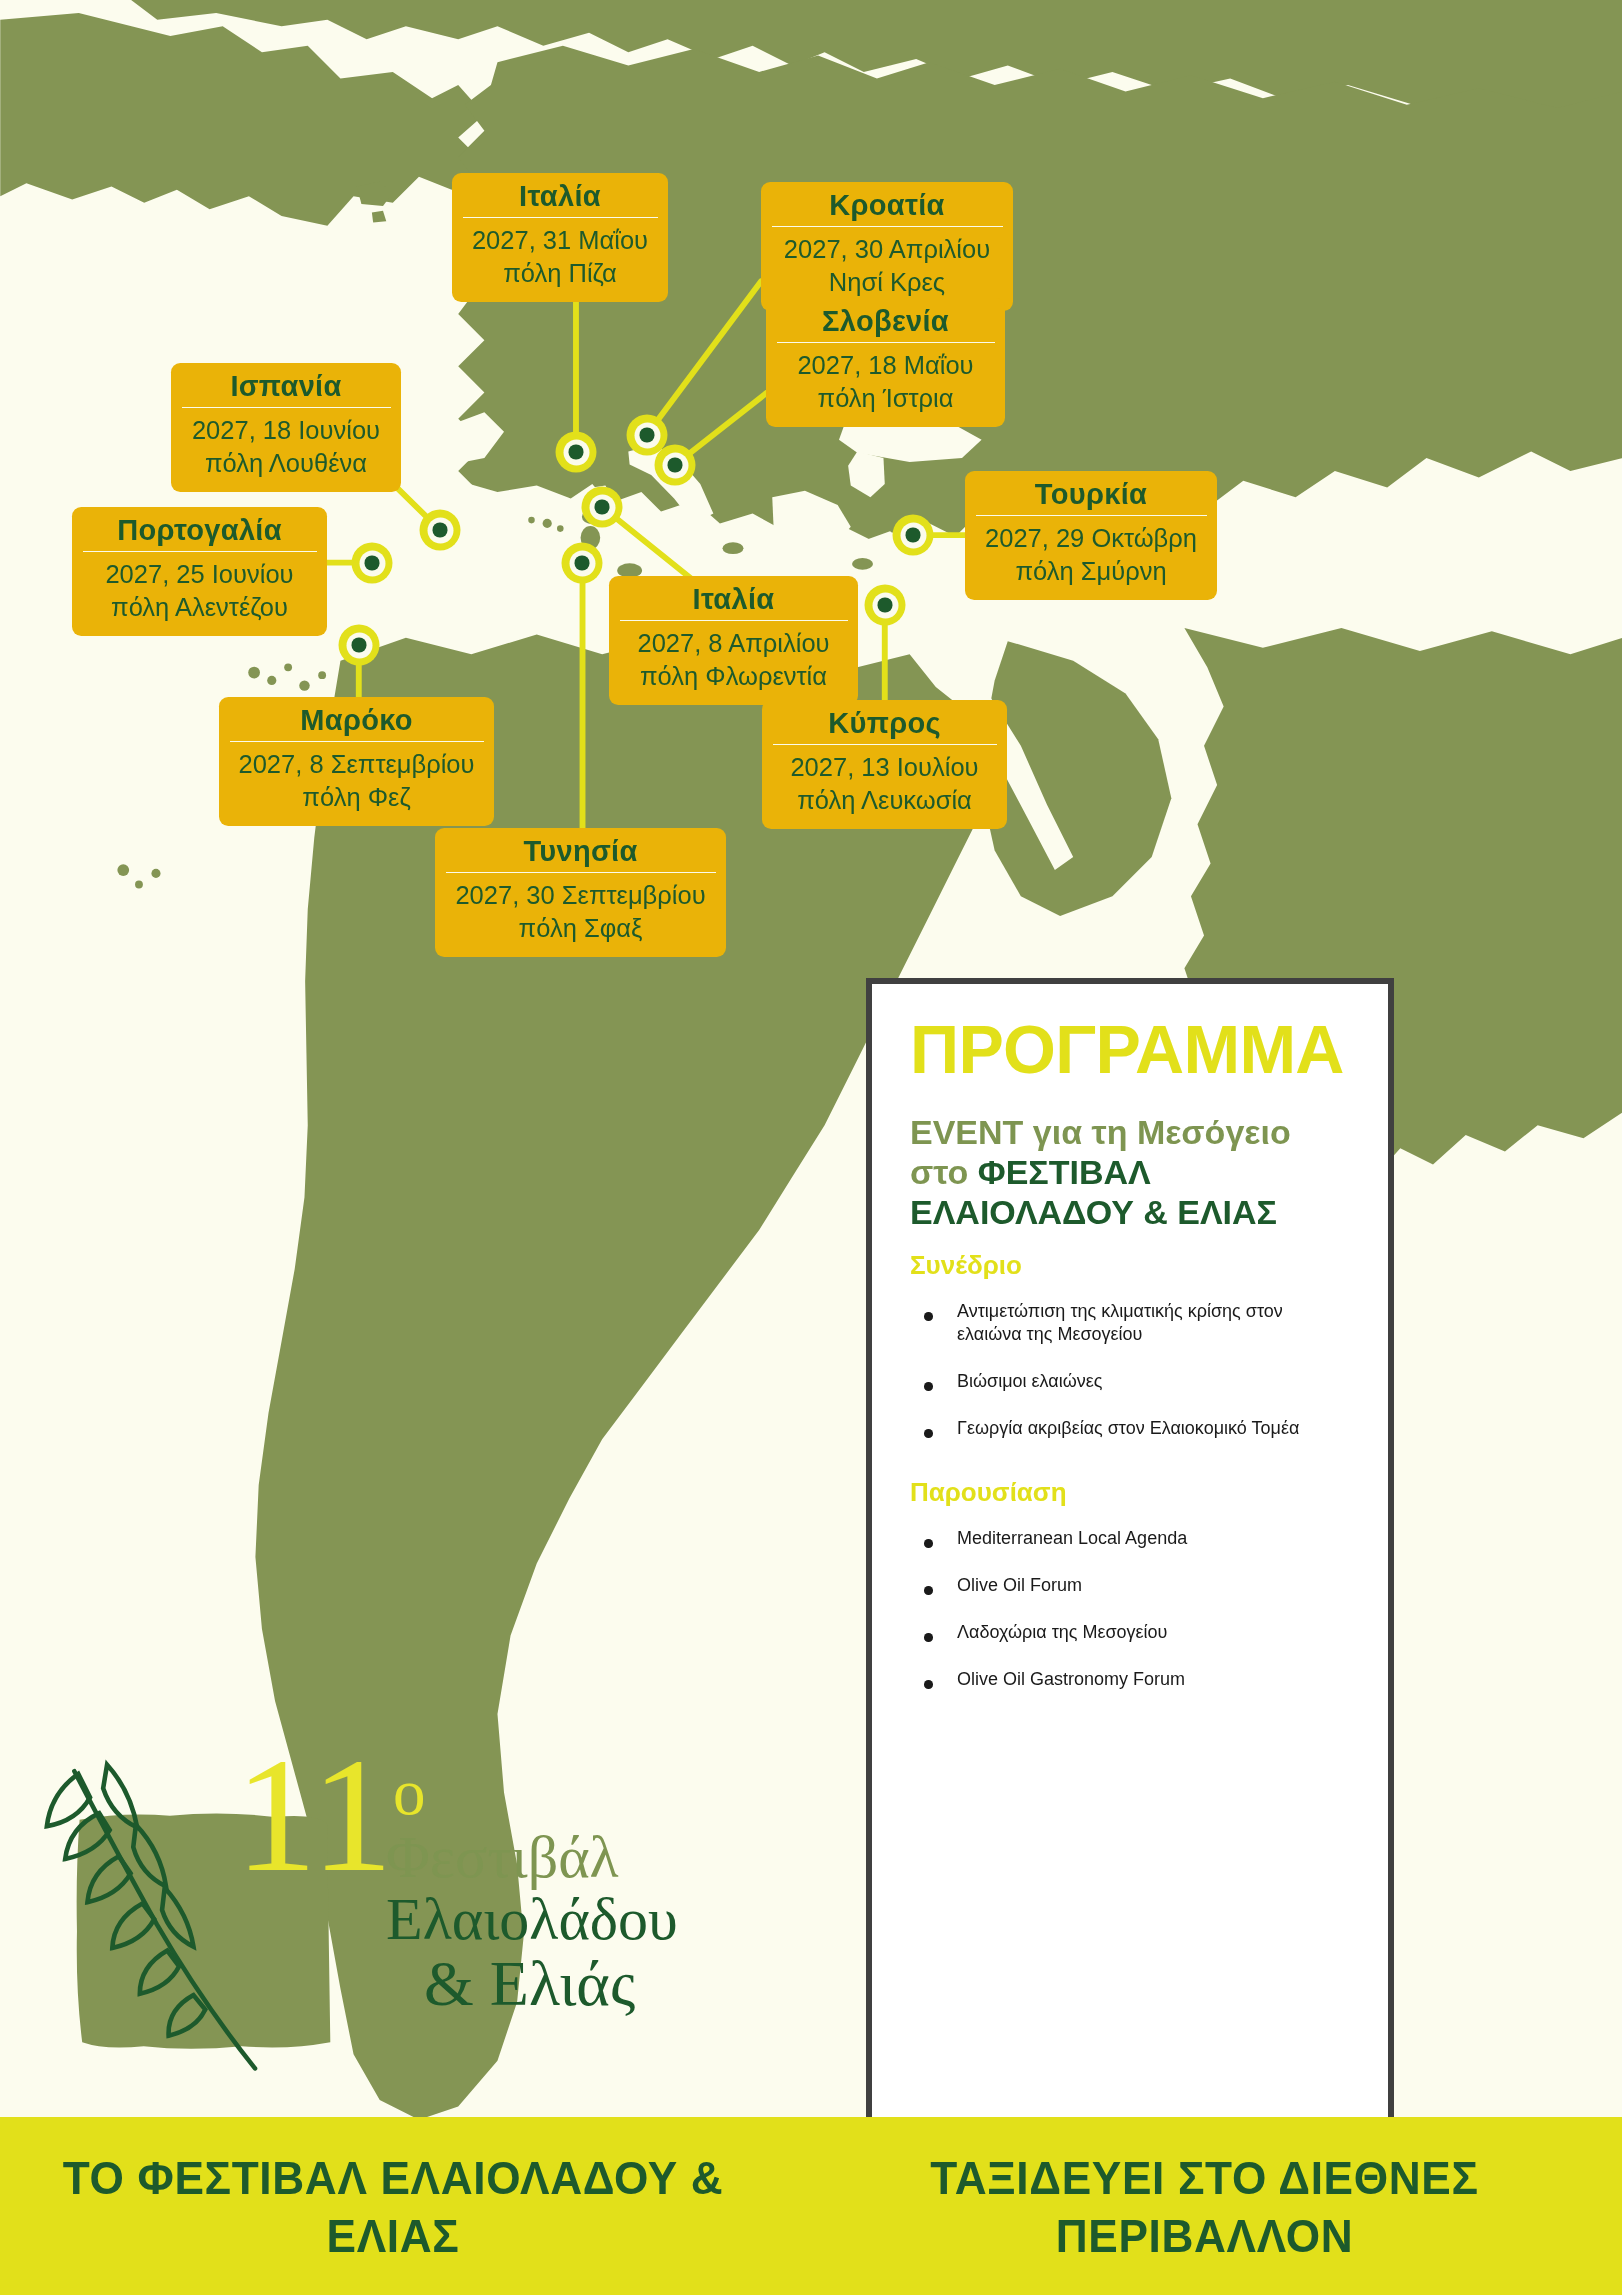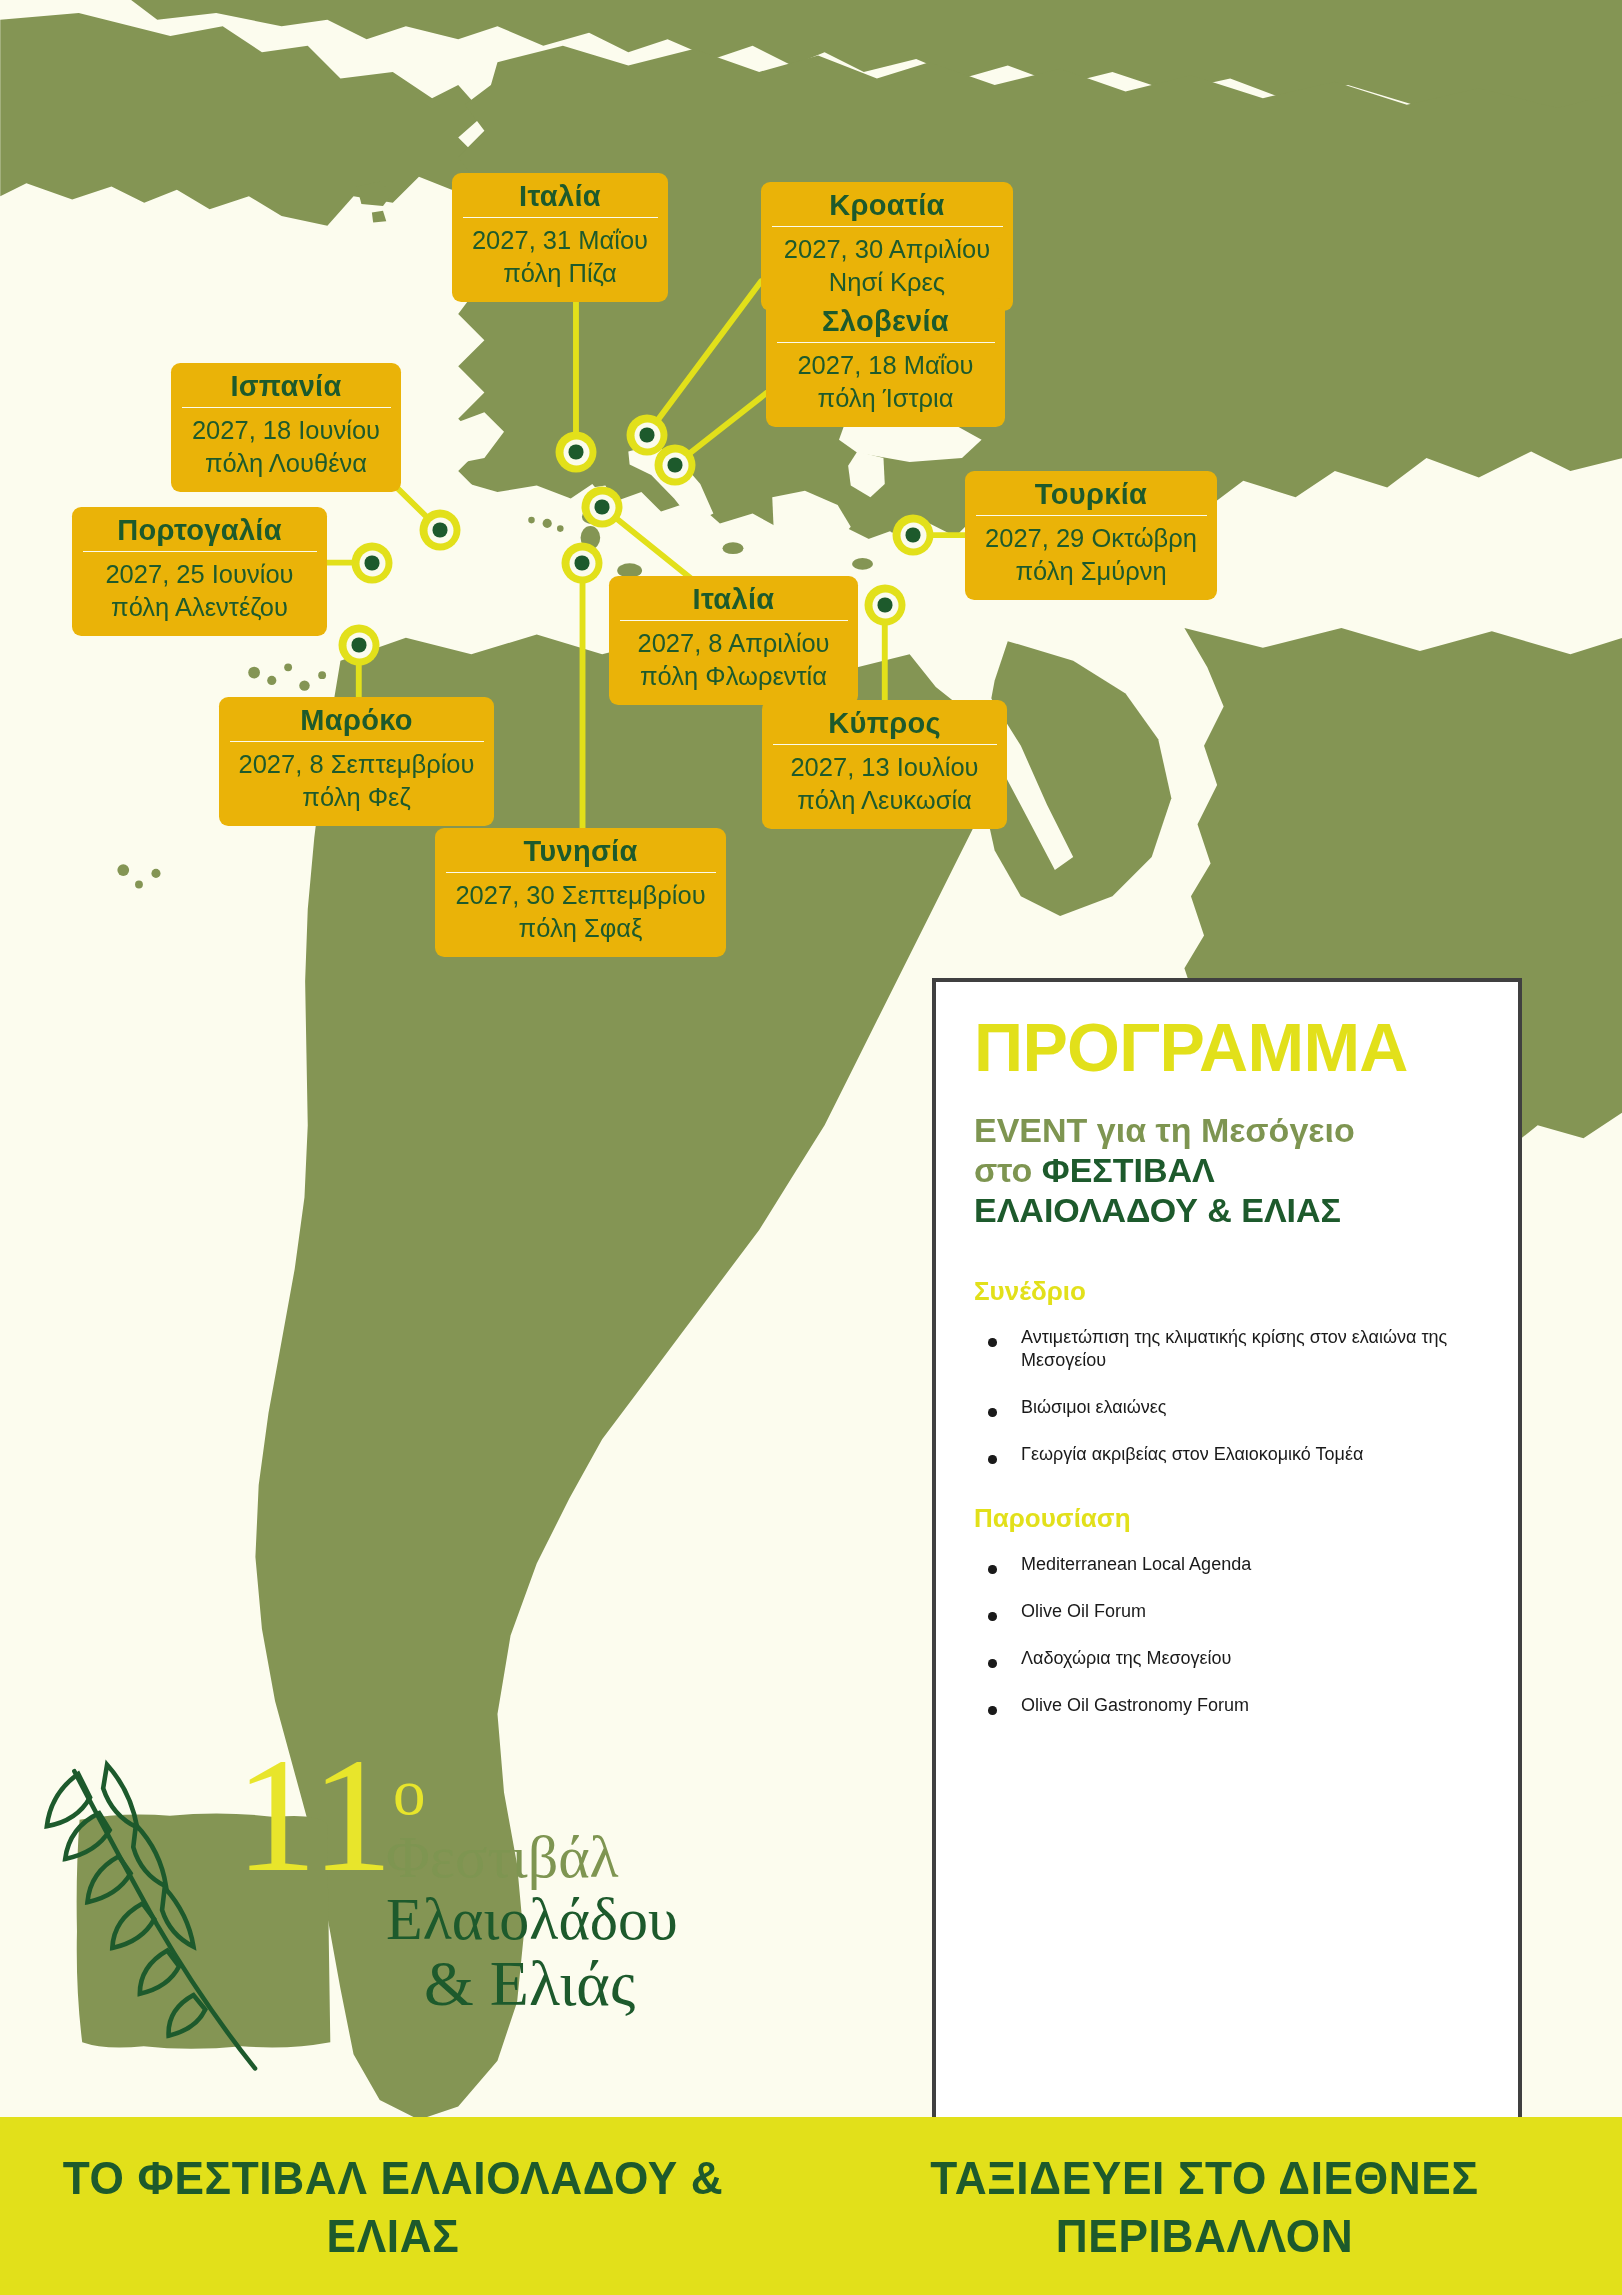--- a/index.html
+++ b/index.html
@@ -60,37 +60,37 @@
   .card .line{
     font-size:25.5px;
     line-height:1.30;
     white-space:nowrap;
     color:#1D5A2C;
   }
 
   
   #program{
     position:absolute;
-    left:932px;top:978px;
-    width:590px;height:1266px;
+    left:866px;top:978px;
+    width:528px;height:1266px;
     background:#FFFFFF;
-    border:4px solid #404040;
+    border:6px solid #404040;
     box-sizing:border-box;
     padding:31px 38px 19.6px 38px;
   }
   #program h1{
     margin:0 0 29px 0;
     font-size:68px;
     line-height:1;
     color:#E2E01A;
     letter-spacing:-0.7px;
     font-weight:bold;
   }
   .subtitle{
-    font-size:34px;line-height:1.18;font-weight:bold;margin-bottom:46px;
+    font-size:34px;line-height:1.18;font-weight:bold;margin-bottom:18px;
   }
   .subtitle .lt{color:#7E9551;}
   .subtitle .dk{color:#1D5A2C;}
 
   .sechead{
     font-size:26px;font-weight:bold;color:#E2E01A;margin:0 0 18.3px 0;
   }
   ul.plist{
     list-style:none;margin:0 0 37px 0;padding:0;
   }

